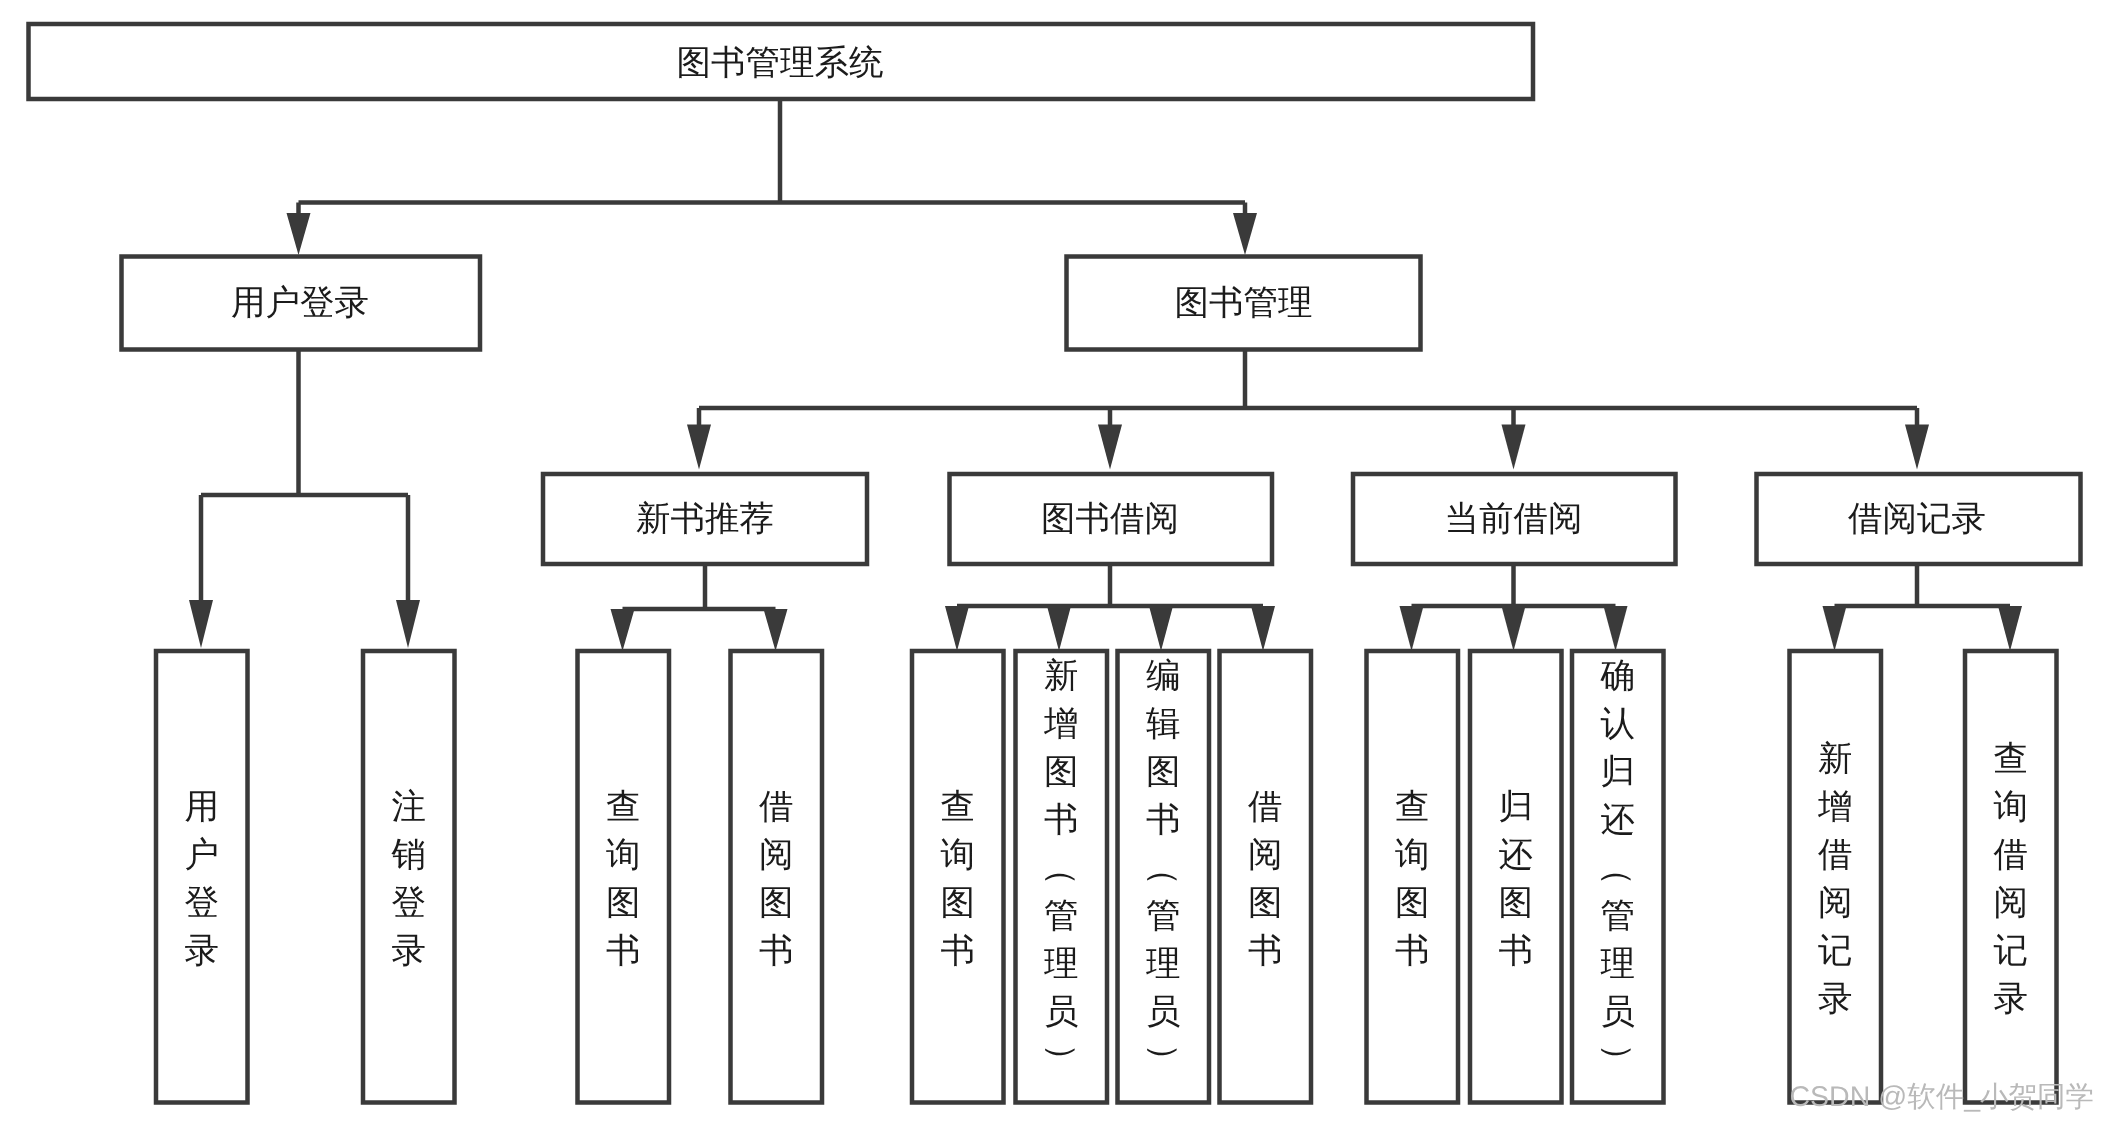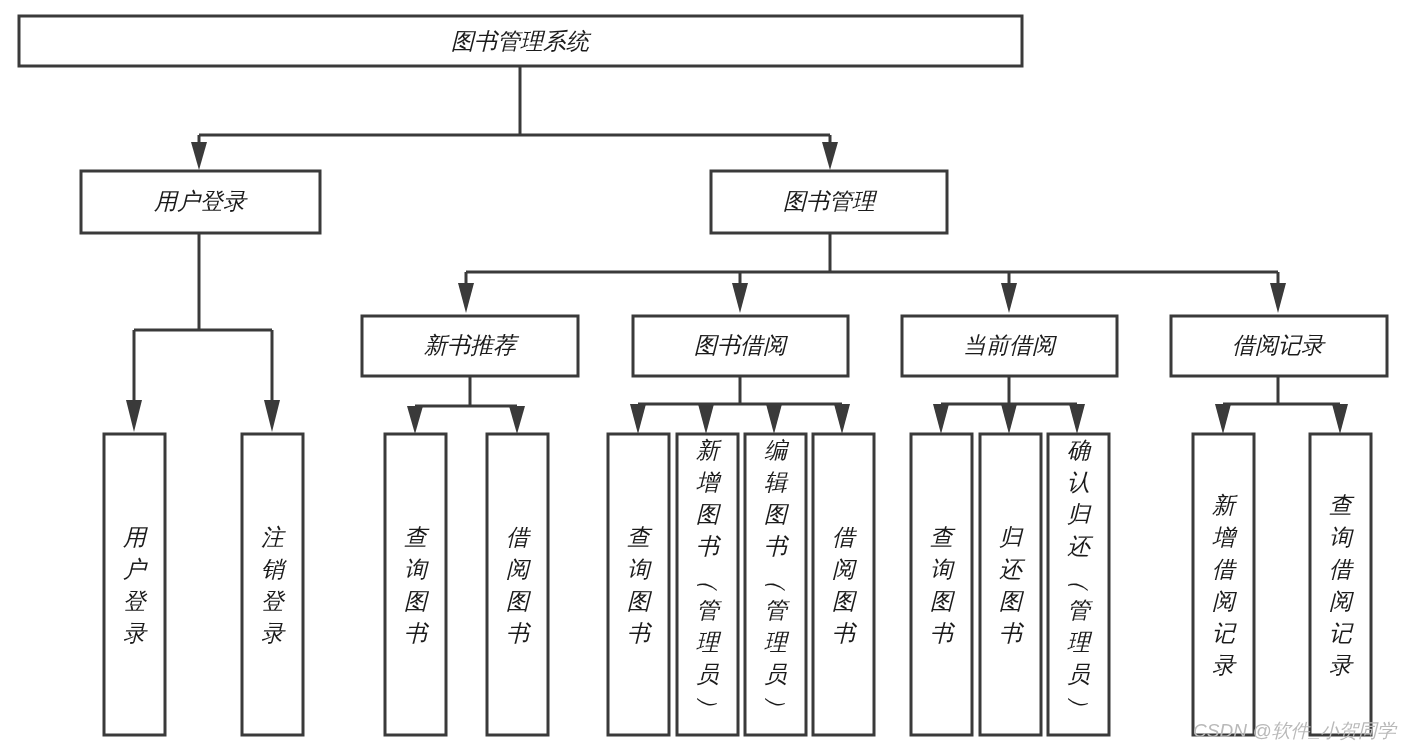--- a/index.html
+++ b/index.html
@@ -13,21 +13,20 @@
     font-family: "Liberation Sans", "DejaVu Sans", sans-serif;
     overflow: hidden;
     position: relative;
   }
   #diagram-root {
     position: absolute;
     left: 0;
     top: 0;
     width: 1405px;
     height: 747px;
-    font-style: italic;
   }
   svg.flowchart {
     display: block;
     width: 1405px;
     height: 747px;
   }
   .node-box {
     fill: #ffffff;
     stroke: #3a3a3a;
     stroke-width: 3;

